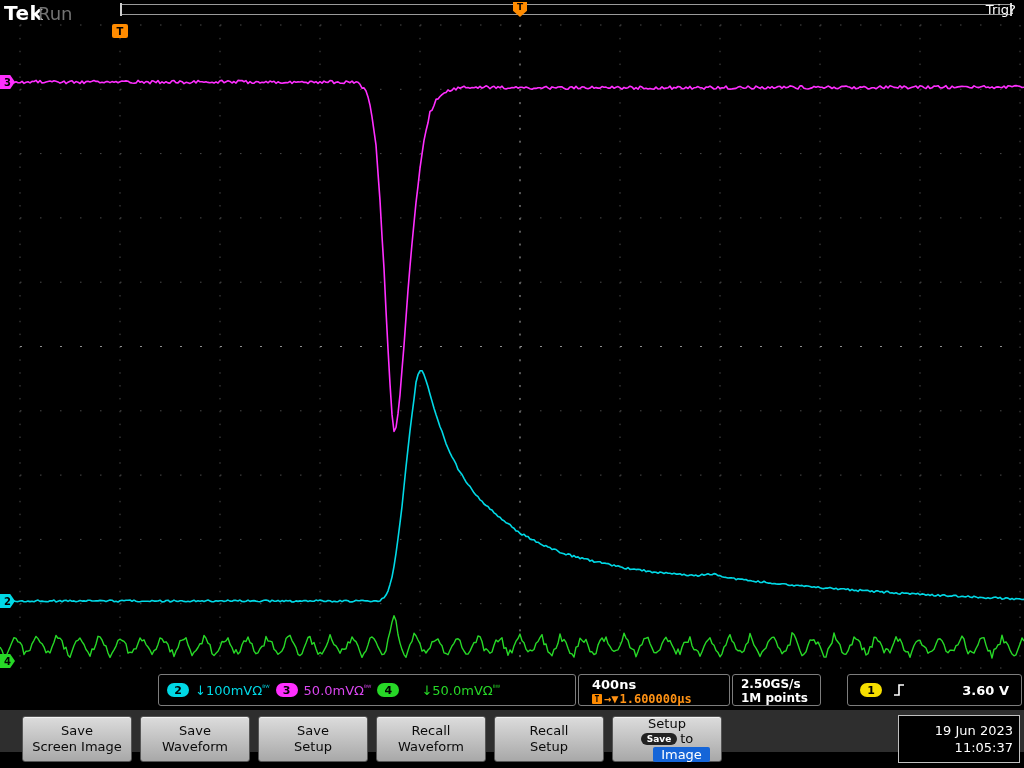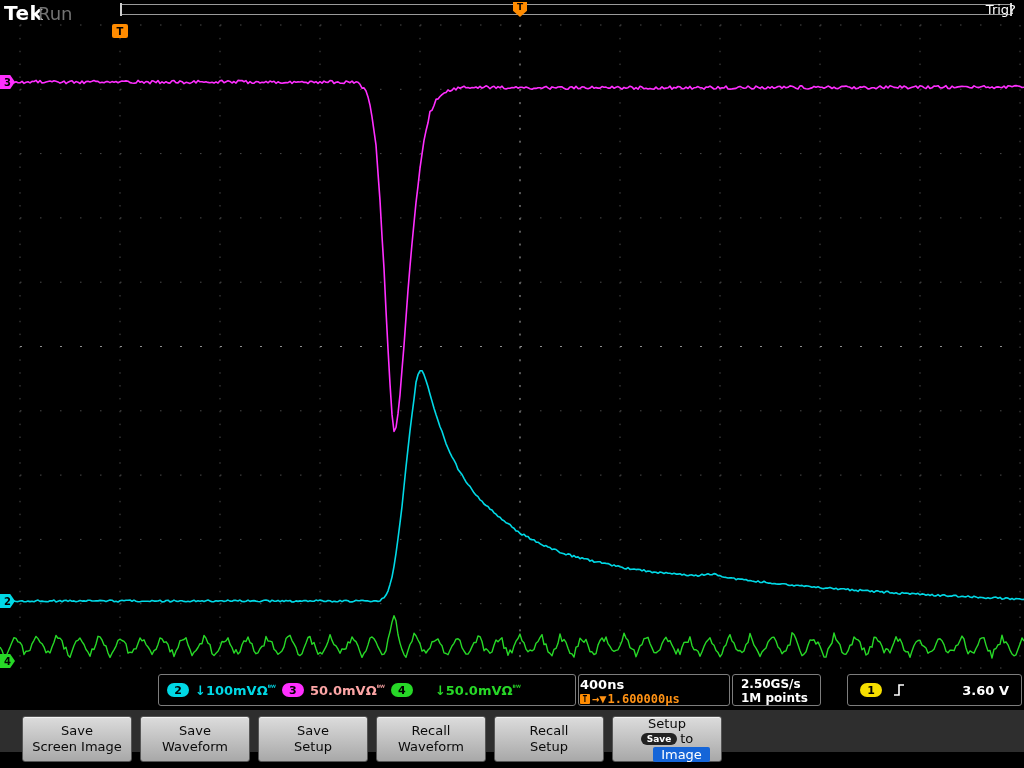--- a/index.html
+++ b/index.html
@@ -31,24 +31,24 @@
 
   
   .readouts{position:absolute;left:0;top:672px;width:1024px;height:38px;background:#000;z-index:6;}
   .rbox{position:absolute;top:2px;height:32px;border:1px solid #7d7d7d;border-radius:3px;
         box-sizing:border-box;background:#000;}
   .rbox.channels{left:158px;width:418px;display:flex;align-items:center;gap:6px;padding:0 8px;}
   .chpill{display:inline-flex;align-items:center;justify-content:center;min-width:22px;height:14px;
           border-radius:8px;color:#000;font-size:11px;font-weight:bold;}
   .pill-c2{background:#00d9e6;} .pill-c3{background:#ff2fff;} .pill-c4{background:#27d827;}
   .pill-c1{background:#f7df00;}
-  .rval{font-size:13px;font-weight:bold;white-space:nowrap;}
+  .rval{font-size:13px;font-weight:normal;white-space:nowrap;}
   .rval .bw{font-size:7px;vertical-align:super;}
-  .t-c2{color:#00d9e6;} .t-c3{color:#fca5a5;} .t-c4{color:#27d827;margin-left:16px;}
-  .rbox.horiz{left:578px;width:152px;padding:2px 1px;}
+  .t-c2{color:#00d9e6;} .t-c3{color:#d946ef;} .t-c4{color:#27d827;margin-left:16px;}
+  .rbox.horiz{left:578px;width:152px;padding:2px 13px;}
   .horiz-scale{color:#fff;font-size:13px;font-weight:bold;}
   .horiz-delay{color:#ff9214;font-size:12px;font-weight:bold;font-family:"DejaVu Sans Mono",monospace;
                display:flex;align-items:center;gap:1px;}
   .delay-ticon{display:inline-flex;align-items:center;justify-content:center;background:#ff8b00;color:#000;
                font-size:8px;font-weight:bold;width:10px;height:10px;border-radius:1px;margin-right:1px;}
   .rbox.rate{left:732px;width:89px;padding:2px 8px;color:#fff;font-size:12px;font-weight:bold;}
   .rbox.trig{left:847px;width:175px;display:flex;align-items:center;gap:10px;padding:0 12px;}
   .trig-level{color:#fff;font-size:13px;font-weight:bold;margin-left:auto;}
 
   
@@ -166,15 +166,19 @@
         <span>Setup</span>
     </div>
     <div class="mbtn" style="left:612px">
       <span>Setup</span>
       <span class="row">
           <span class="save-chip">Save</span>
           <span>to</span>
         </span>
       <span class="target-chip">Image</span>
     </div>
+    <div class="datetime">
+      <span>19 Jun 2023</span>
+      <span>11:05:37</span>
+    </div>
   </div>
 
 </div>
 
 </body></html>

